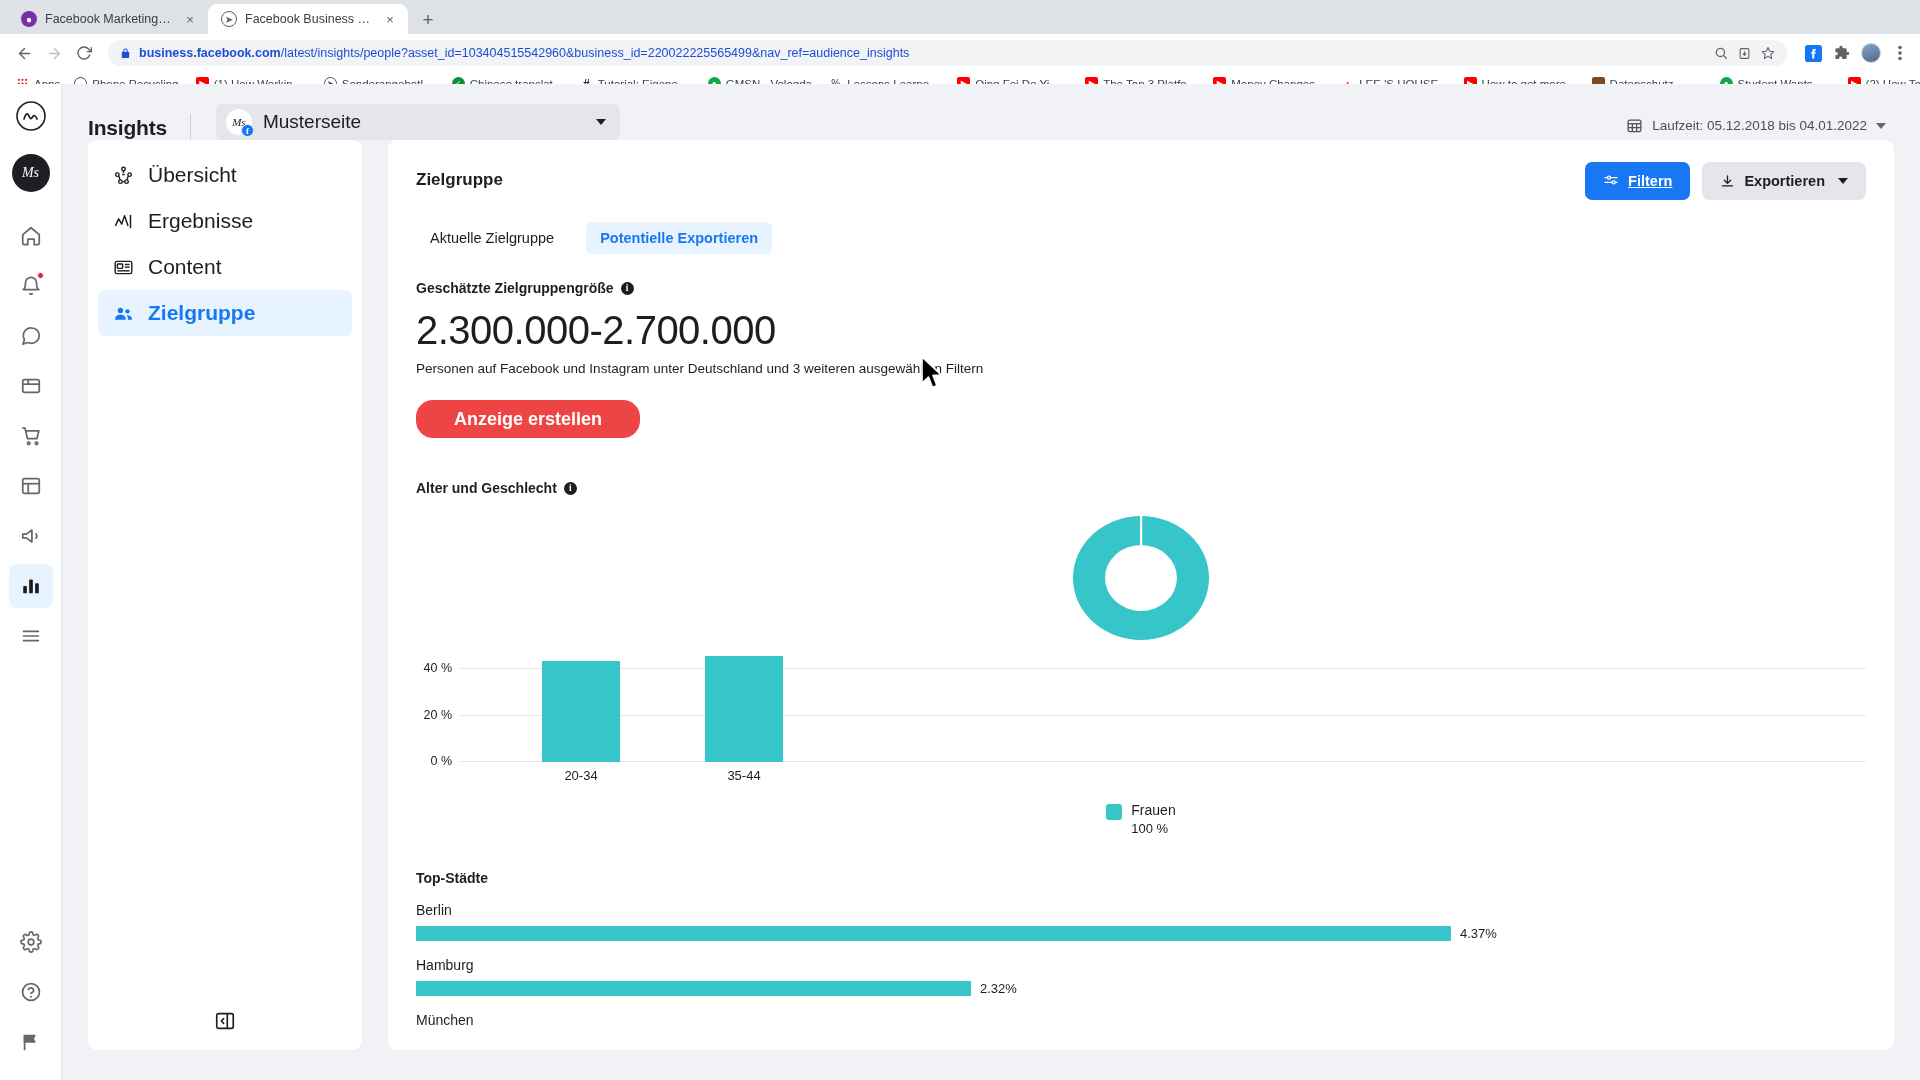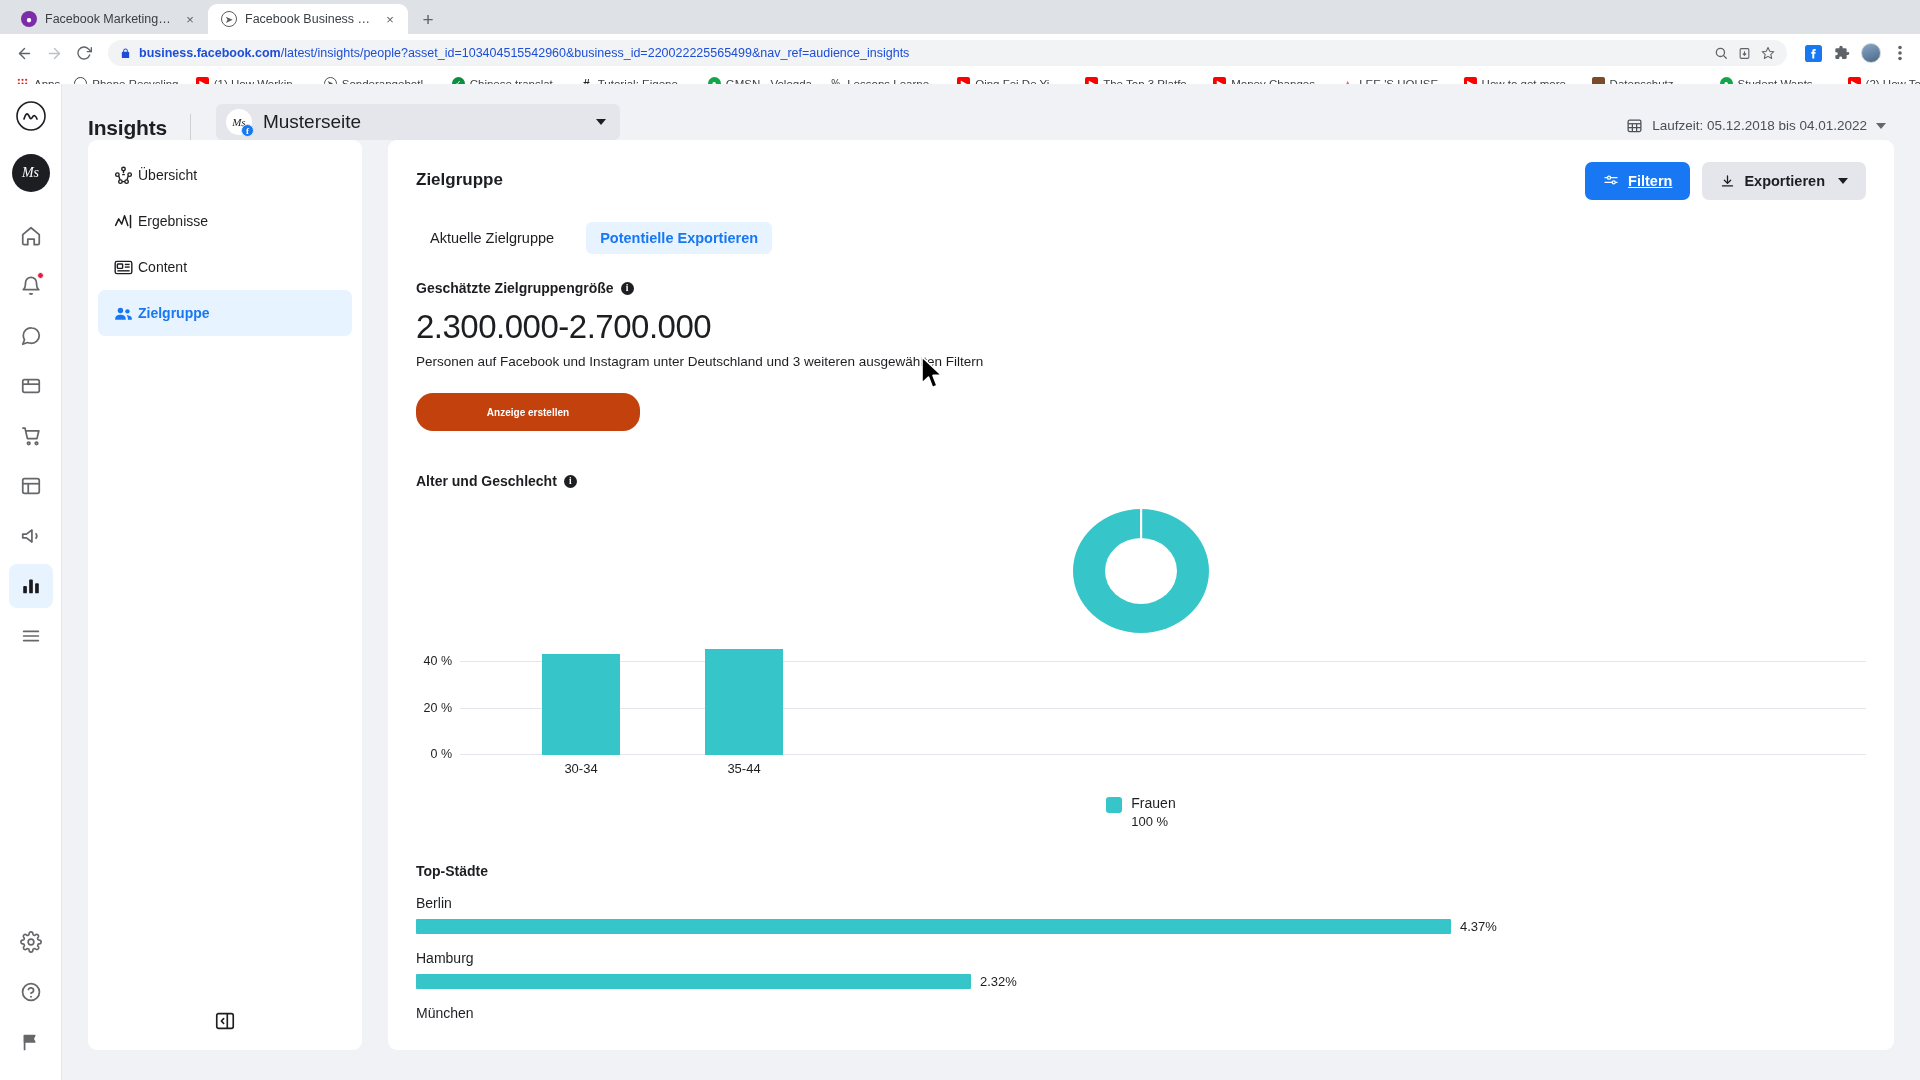--- a/index.html
+++ b/index.html
@@ -239,24 +239,24 @@
   .navcard {
     width: 274px; flex: 0 0 274px;
     background: #fff;
     border-radius: 9px;
     padding: 12px 10px;
     display: flex; flex-direction: column;
     height: 910px;
   }
   .nav-item {
     height: 46px;
-    display: flex; align-items: center; gap: 4px;
+    display: flex; align-items: center; gap: 14px;
     padding: 0 14px;
     border-radius: 7px;
-    font-size: 14px;
+    font-size: 21px;
     color: #1c1e21;
   }
   .nav-item.active { background: #e7f3ff; color: #1877f2; font-weight: 700; }
   .nav-item .nico { width: 22px; height: 22px; display:flex; align-items:center; justify-content:center; flex: 0 0 22px;}
   .nav-collapse { margin-top: auto; display:flex; justify-content:center; padding-bottom: 6px; color:#1c1e21;}
 
   .panel {
     flex: 1 1 auto;
     background: #fff;
     border-radius: 9px;
@@ -291,31 +291,31 @@
   }
   .infoico {
     width: 13px; height: 13px; border-radius: 50%;
     background: #1c1e21; color: #fff;
     font-size: 9.5px; font-weight: 700;
     display: inline-flex; align-items: center; justify-content: center;
     font-family: "Liberation Serif", serif;
     flex: 0 0 13px;
   }
   .bignum {
-    font-size: 33px; color: #1c1e21; margin-top: 12px;
+    font-size: 40px; color: #1c1e21; margin-top: 12px;
     letter-spacing: -0.5px;
   }
   .subnote { font-size: 13.5px; color: #1c1e21; margin-top: 8px; }
   .cta {
     margin-top: 24px;
     width: 224px; height: 38px;
-    background: #c2410c; color: #fff;
+    background: #ef4444; color: #fff;
     border-radius: 17px;
     display: flex; align-items: center; justify-content: center;
-    font-size: 10px; font-weight: 700;
+    font-size: 18px; font-weight: 700;
   }
 
   .chart-block { margin-top: 42px; }
   .donut-wrap { display:flex; justify-content:center; margin-top: 16px; }
 
   .barchart { margin-top: 6px; position: relative; height: 112px; }
   .bc-axis { position: absolute; left: 0; top: 0; bottom: 0; width: 44px; }
   .bc-tick {
     position: absolute; right: 8px;
     font-size: 12.5px; color: #1c1e21;
@@ -765,21 +765,21 @@
               </div>
               <div class="bc-plot">
                 <div class="gridline" style="top:18px;"></div>
                 <div class="gridline" style="top:65px;"></div>
                 <div class="gridline" style="top:111px;"></div>
                 <div class="bar" style="left:82px;width:78px;height:101px;"></div>
                 <div class="bar" style="left:245px;width:78px;height:106px;"></div>
               </div>
             </div>
             <div class="bc-xlabels">
-              <div class="bc-xlabel" style="left:121px;">30-34</div>
+              <div class="bc-xlabel" style="left:121px;">20-34</div>
               <div class="bc-xlabel" style="left:284px;">35-44</div>
             </div>
 
             <div class="legend">
               <div class="legend-item">
                 <span class="legend-sw"></span>
                 <span>
                   <div class="legend-label">Frauen</div>
                   <div class="legend-val">100 %</div>
                 </span>

